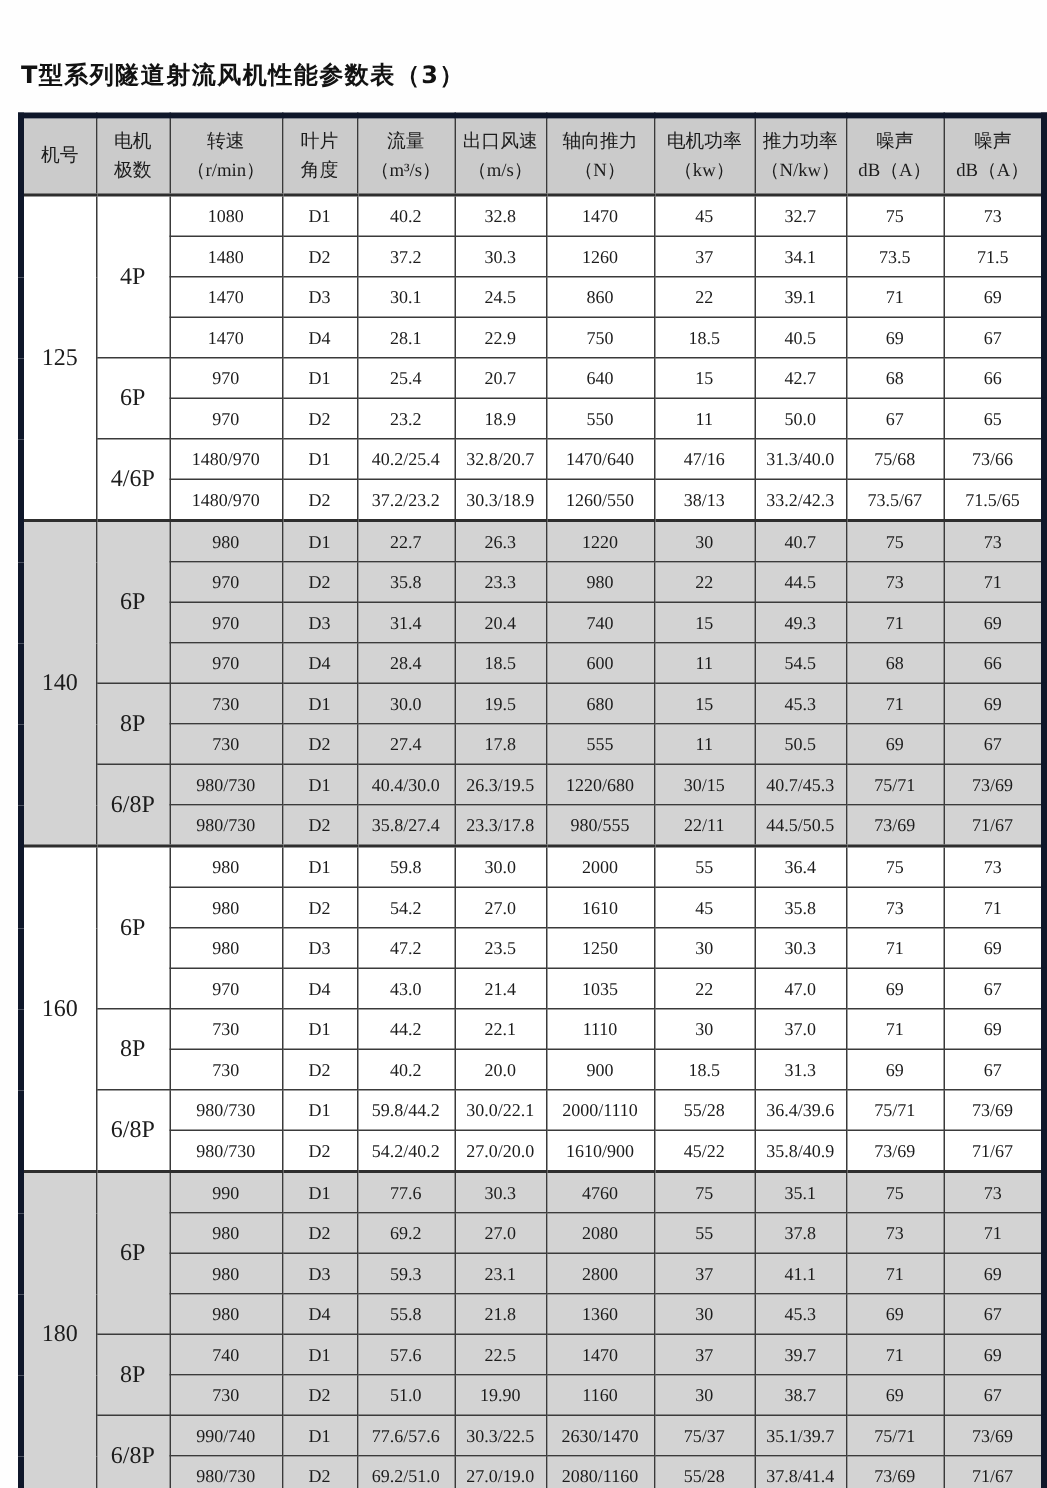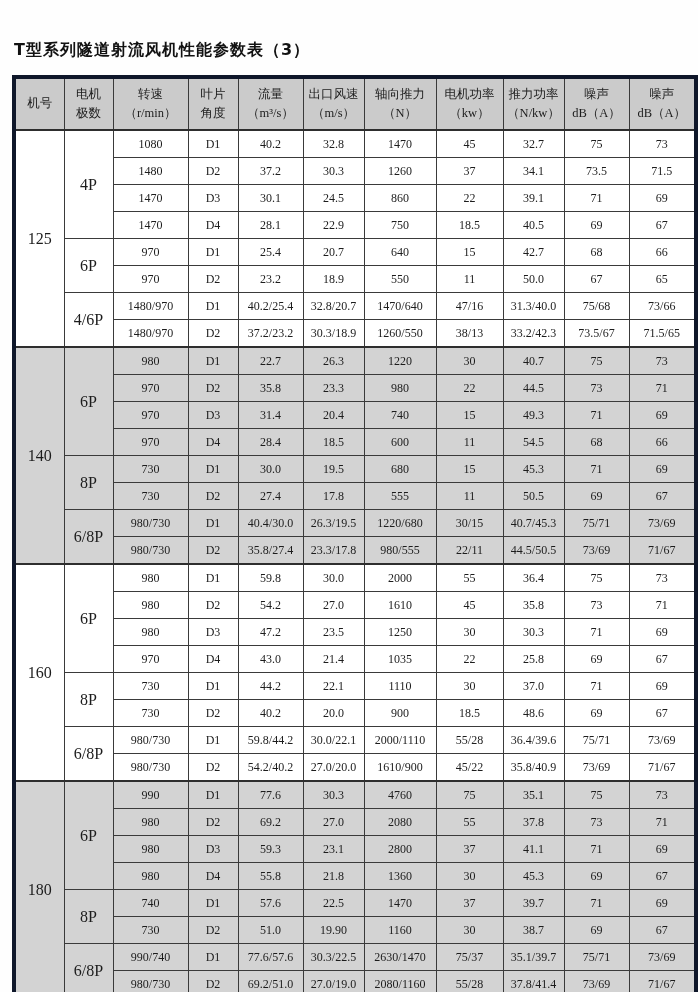--- a/index.html
+++ b/index.html
@@ -360,21 +360,21 @@
           <td>71</td>
           <td>69</td>
         </tr>
         <tr>
           <td>970</td>
           <td>D4</td>
           <td>43.0</td>
           <td>21.4</td>
           <td>1035</td>
           <td>22</td>
-          <td>25.8</td>
+          <td>47.0</td>
           <td>69</td>
           <td>67</td>
         </tr>
         <tr>
           <td rowspan="2" class="poles-cell">8P</td>
           <td>730</td>
           <td>D1</td>
           <td>44.2</td>
           <td>22.1</td>
           <td>1110</td>
@@ -383,21 +383,21 @@
           <td>71</td>
           <td>69</td>
         </tr>
         <tr>
           <td>730</td>
           <td>D2</td>
           <td>40.2</td>
           <td>20.0</td>
           <td>900</td>
           <td>18.5</td>
-          <td>48.6</td>
+          <td>31.3</td>
           <td>69</td>
           <td>67</td>
         </tr>
         <tr>
           <td rowspan="2" class="poles-cell">6/8P</td>
           <td>980/730</td>
           <td>D1</td>
           <td>59.8/44.2</td>
           <td>30.0/22.1</td>
           <td>2000/1110</td>

